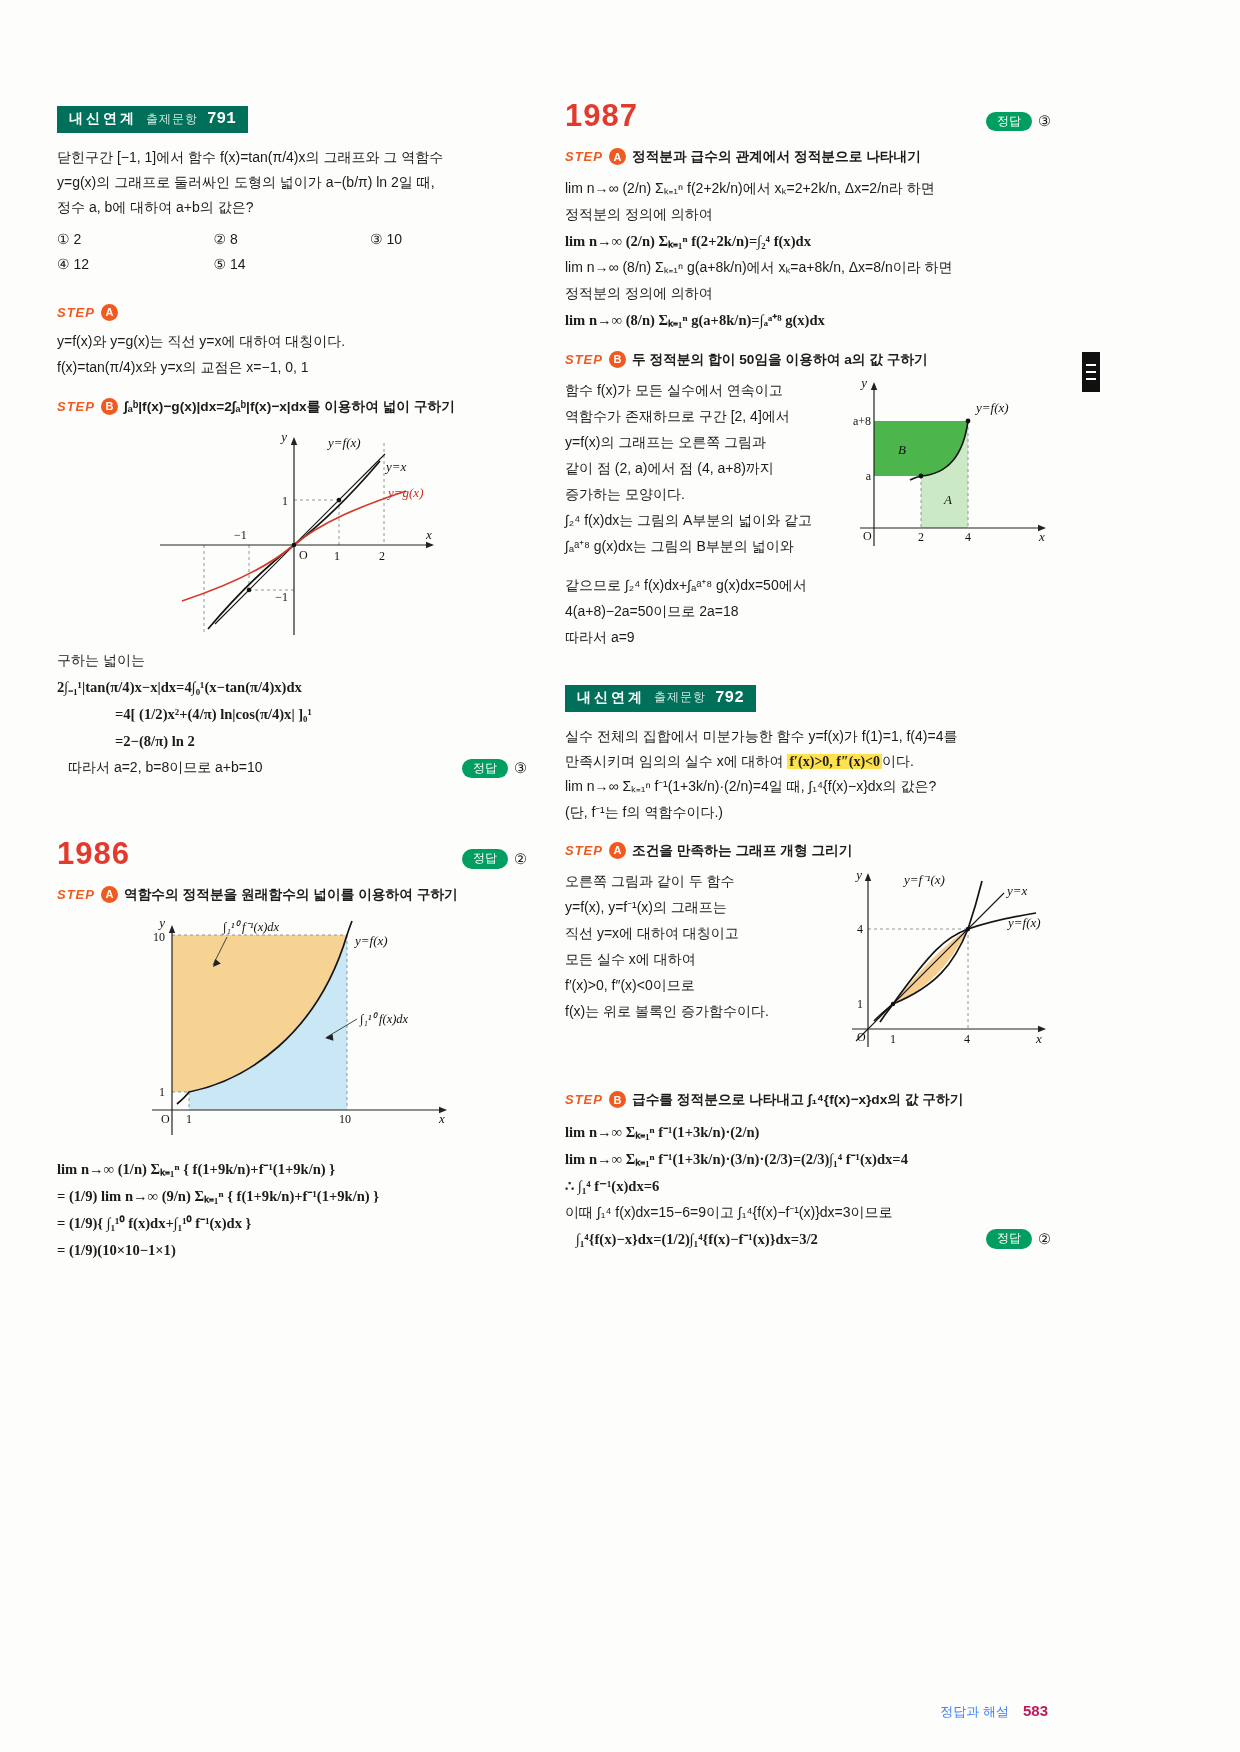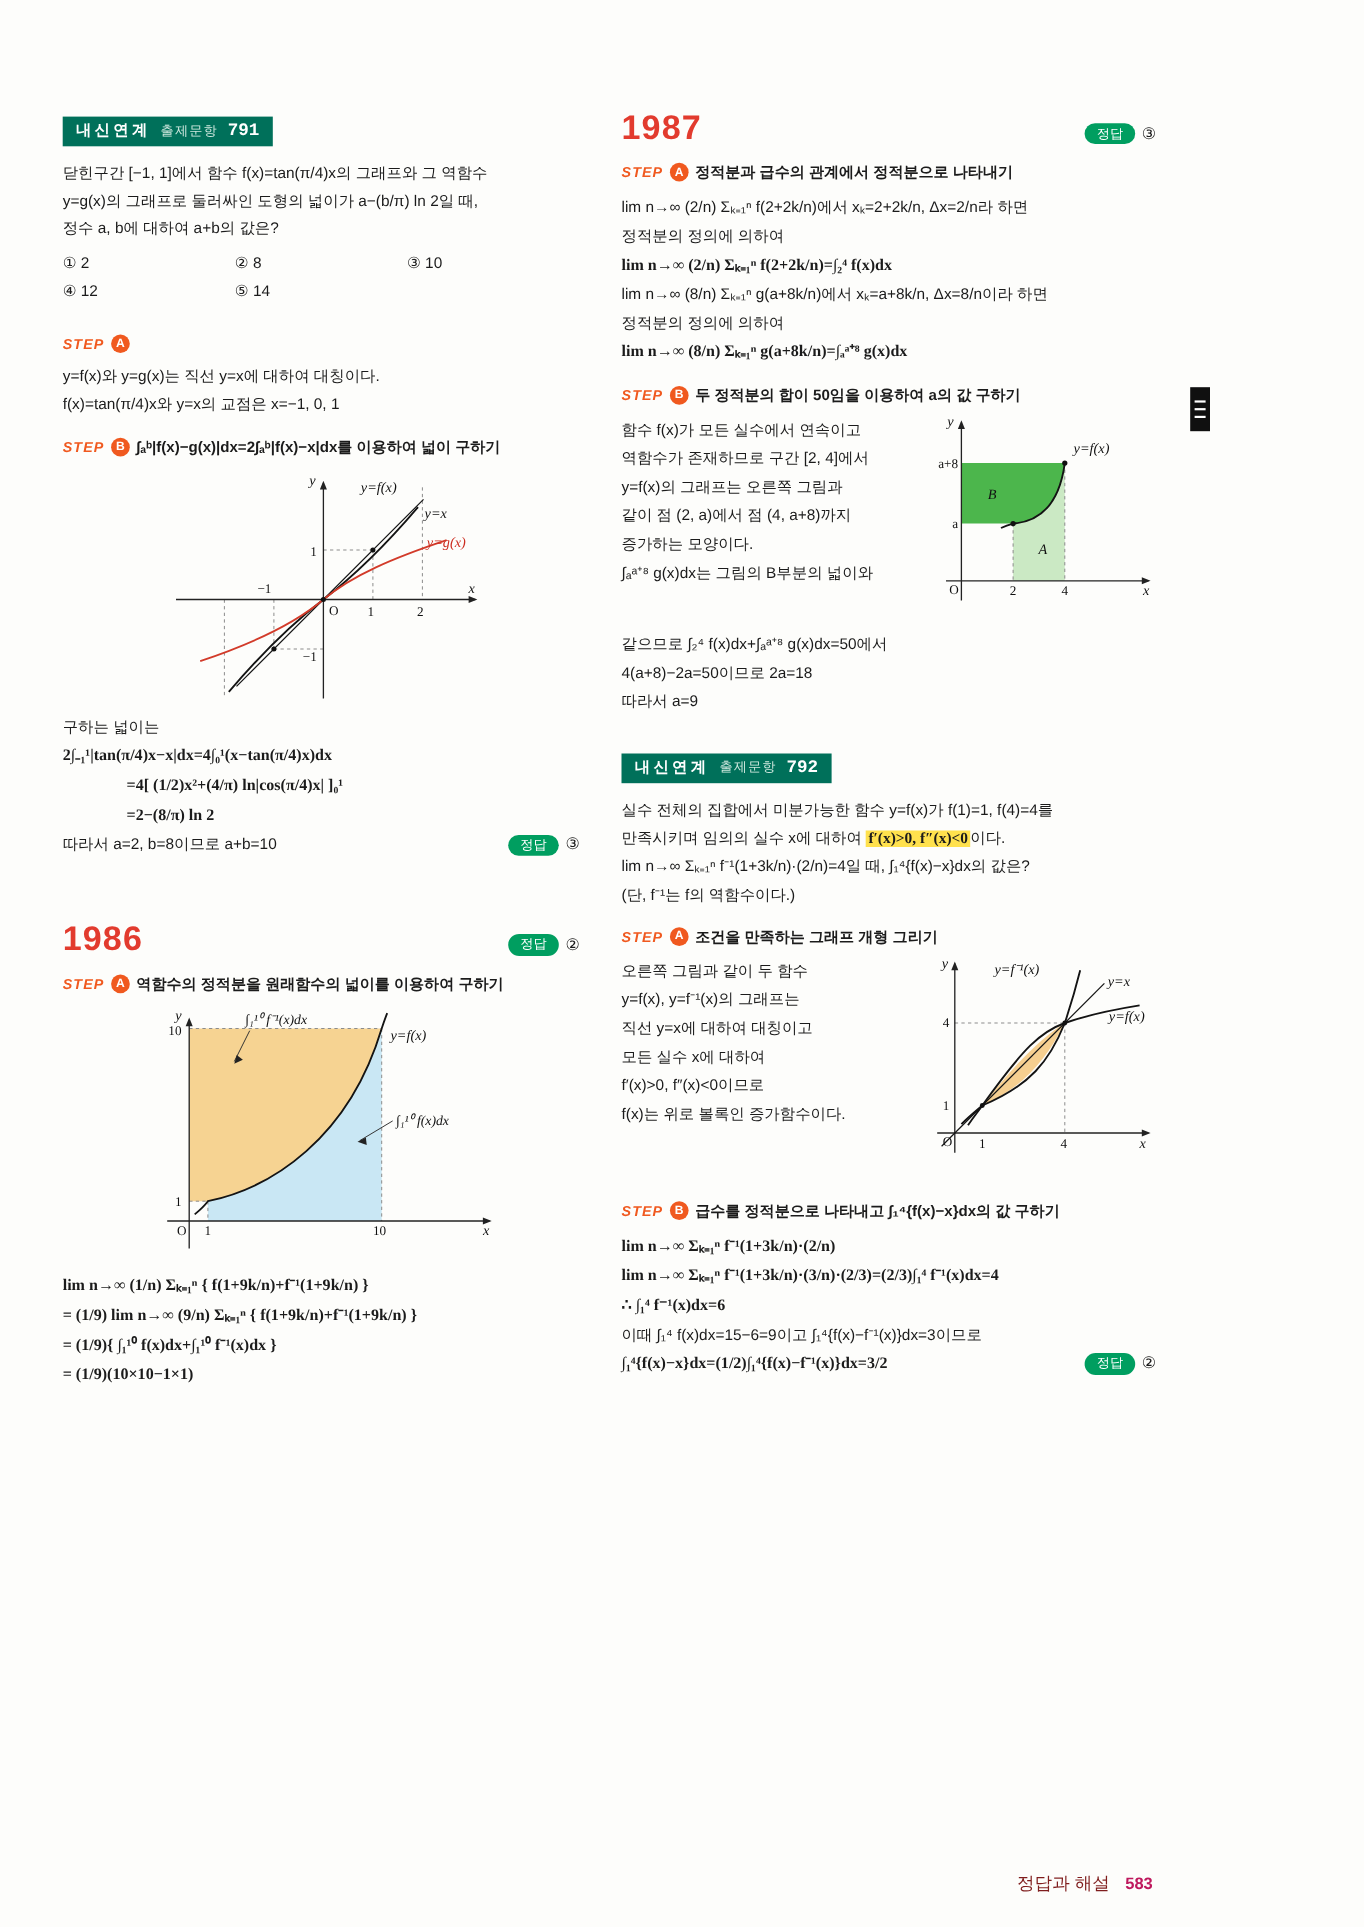--- a/index.html
+++ b/index.html
@@ -37,21 +37,21 @@
     letter-spacing:1px; padding-top:2px; }
   .step-circle { flex:0 0 auto; width:17px; height:17px; border-radius:50%;
     background:#f0591f; color:#fff; font-size:11px; font-weight:bold;
     display:flex; align-items:center; justify-content:center; margin-top:1px; }
   .step-title { font-weight:bold; font-size:13.7px; line-height:1.5; flex:1; }
 
   .sol { font-size:14px; line-height:1.85; }
   .sol .line { min-height:26px; }
   .math { font-family:"Liberation Serif", serif; font-size:14.6px;font-weight:bold; }
 
-  .final-row { display:flex; justify-content:space-between; align-items:center; }
+  .final-row { display:flex; justify-content:space-between; align-items:center;margin-left:11px; }
   .answer { display:inline-flex; align-items:center; gap:6px; white-space:nowrap; }
   .answer-pill { background:#009e60; color:#fff; border-radius:10px; font-size:12px;
     padding:2px 11px 3px; line-height:1.2; }
   .answer-num { font-size:14.5px; }
 
   .hl { background:#ffe14d; font-weight:bold; font-family:"Liberation Serif", serif; padding:0 2px; }
 
   .fig-center { display:flex; justify-content:center; margin:10px 0 6px; }
   .fig-float { float:right; margin:0 0 6px 12px; }
   .clear { clear:both; }
@@ -69,21 +69,21 @@
   .gtick  { font-family:"Liberation Serif", serif; font-size:12px; fill:#111; }
   .gred   { fill:#cc2c1f; }
   .dot { fill:#111; stroke:none; }
 
   .side-tab { position:absolute; left:1082px; top:352px; width:18px; height:40px; background:#101010; }
   .side-tab .bar { position:absolute; left:4px; width:10px; height:2px; background:#fff; }
   .side-tab .b1 { top:12px; } .side-tab .b2 { top:19px; } .side-tab .b3 { top:26px; }
 
   .footer { position:absolute; top:1702px; left:0; width:1048px;
     display:flex; justify-content:flex-end; align-items:baseline; gap:14px; }
-  .footer-label { font-size:16px; color:#7f1d1d; }
+  .footer-label { font-size:13px; color:#3b82f6; }
   .footer-num { font-size:15px; font-weight:800; color:#be185d; }
 </style>
 </head>
 <body>
 
 <div class="page">
 
   <div class="col col-left">
 
     <section>
@@ -299,20 +299,21 @@
             <text class="gtick" x="17" y="162">O</text>
             <text class="gtick" x="72" y="163">2</text>
             <text class="gtick" x="119" y="163">4</text>
           </svg>
         </div>
         <div class="line">함수 f(x)가 모든 실수에서 연속이고</div>
         <div class="line">역함수가 존재하므로 구간 [2, 4]에서</div>
         <div class="line">y=f(x)의 그래프는 오른쪽 그림과</div>
         <div class="line">같이 점 (2, a)에서 점 (4, a+8)까지</div>
         <div class="line">증가하는 모양이다.</div>
+        <div class="line">∫₂⁴ f(x)dx는 그림의 A부분의 넓이와 같고</div>
         <div class="line">∫ₐᵃ⁺⁸ g(x)dx는 그림의 B부분의 넓이와</div>
         <div class="clear"></div>
         <div class="line">같으므로 ∫₂⁴ f(x)dx+∫ₐᵃ⁺⁸ g(x)dx=50에서</div>
         <div class="line">4(a+8)−2a=50이므로 2a=18</div>
         <div class="line">따라서 a=9</div>
       </div>
     </section>
 
     <section style="margin-top:34px">
       <div class="badge-row">

